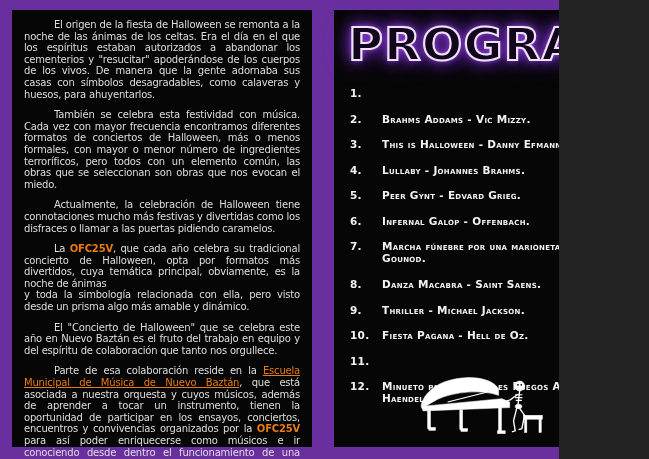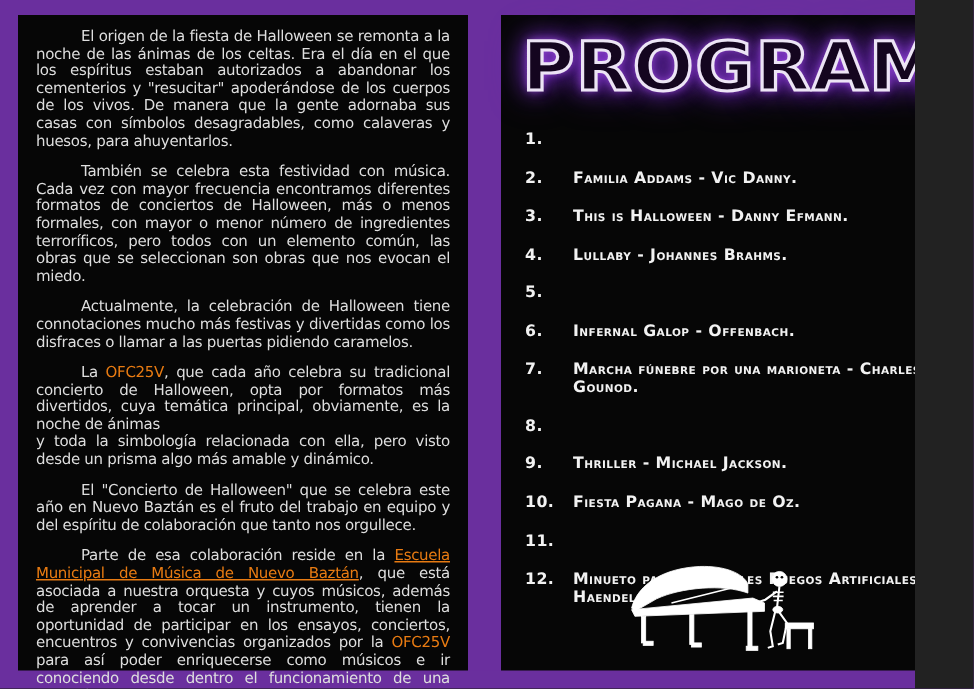--- a/index.html
+++ b/index.html
@@ -1,18 +1,18 @@
 <!DOCTYPE html>
 <html><head>
 <meta charset="utf-8">
 <style>
   html,body{margin:0;padding:0;background:#222;}
   *{box-sizing:border-box;}
   .spread{
-    width:610px;height:459px;
+    width:559px;height:459px;
     background:#6a2f9e;
     display:flex;
     padding:10px 12px 12px 12px;
     font-family:"DejaVu Sans",sans-serif;
     overflow:hidden;
   }
   .page{background:#060606;height:100%;position:relative;}
   .page-left{
     width:300px;flex:0 0 300px;
     padding:9px 12px 6px 12px;
@@ -25,21 +25,21 @@
   .paragraphs{flex:1;}
   .para{
     margin:0 0 9px 0;
     color:#dedede;
     font-size:10px;line-height:1.16;
     text-align:justify;
     text-indent:30px;
     letter-spacing:-0.2px;
   }
   .seg-normal{color:#dedede;}
-  .seg-brand{color:#e87b12;font-weight:normal;}
+  .seg-brand{color:#e87b12;font-weight:bold;}
   .seg-link{color:#e87b12;text-decoration:underline;cursor:pointer;}
 
   
   .title{
     margin:2px 0 16px 2px;
     font-size:45px;font-weight:bold;
     letter-spacing:1px;
     color:#14051f;
     -webkit-text-stroke:2px #ece4f5;
     text-shadow:0 0 6px #a04fe0,0 0 14px #7b2fd0,0 0 24px #6a25b8,5px 6px 3px #000;
@@ -92,51 +92,53 @@
   <div class="divider"></div>
 
   <div class="page page-right">
     <h1 class="title">PROGRAMA</h1>
     <ol class="program-list">
         <li>
           <span class="num">1.</span>
         </li>
         <li>
           <span class="num">2.</span>
-          <span class="lab">Familia Addams - Vic Danny.</span>
+          <span class="lab">Brahms Addams - Vic Mizzy.</span>
         </li>
         <li>
           <span class="num">3.</span>
           <span class="lab">This is Halloween - Danny Efmann.</span>
         </li>
         <li>
           <span class="num">4.</span>
           <span class="lab">Lullaby - Johannes Brahms.</span>
         </li>
         <li>
           <span class="num">5.</span>
+          <span class="lab">Peer Gynt - Edvard Grieg.</span>
         </li>
         <li>
           <span class="num">6.</span>
           <span class="lab">Infernal Galop - Offenbach.</span>
         </li>
         <li>
           <span class="num">7.</span>
           <span class="lab">Marcha fúnebre por una marioneta - Charles Gounod.</span>
         </li>
         <li>
           <span class="num">8.</span>
+          <span class="lab">Danza Macabra - Saint Saens.</span>
         </li>
         <li>
           <span class="num">9.</span>
           <span class="lab">Thriller - Michael Jackson.</span>
         </li>
         <li>
           <span class="num">10.</span>
-          <span class="lab">Fiesta Pagana - Mago de Oz.</span>
+          <span class="lab">Fiesta Pagana - Hell de Oz.</span>
         </li>
         <li>
           <span class="num">11.</span>
         </li>
         <li>
           <span class="num">12.</span>
           <span class="lab">Minueto para los Reales Fuegos Artificiales - Haendel.</span>
         </li>
       </ol>
 

